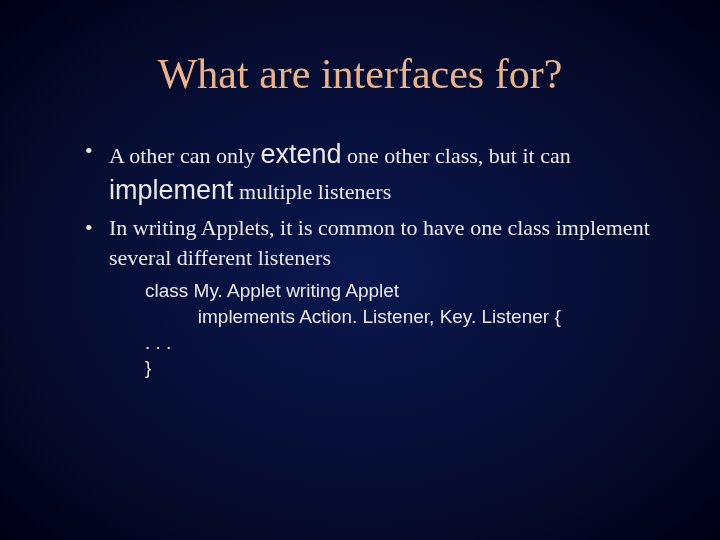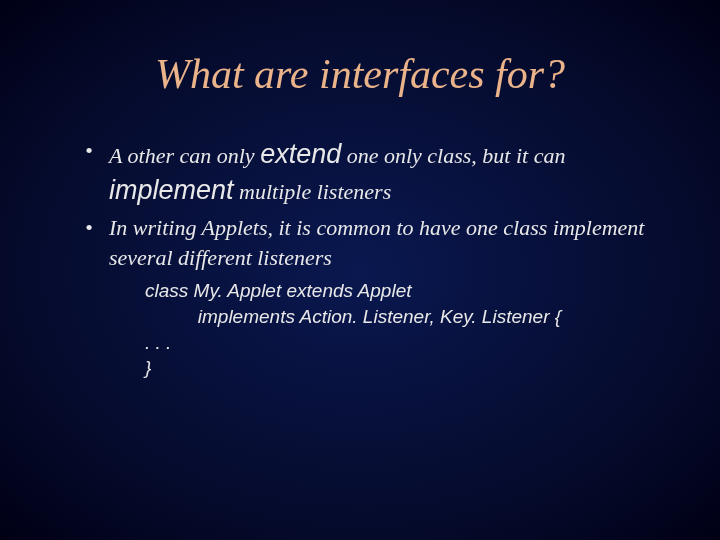--- a/index.html
+++ b/index.html
@@ -1,19 +1,18 @@
 <!DOCTYPE html>
 <html><head>
   <meta charset="utf-8">
   <style>
     * {
       margin: 0;
       padding: 0;
       box-sizing: border-box;
-      font-style: italic;
     }
     body {
       width: 720px;
       height: 540px;
       background: radial-gradient(ellipse at center, #0a1850 0%, #050a2a 70%, #000015 100%);
       font-family: "Times New Roman", Times, serif;
       overflow: hidden;
       position: relative;
     }
     .slide {
@@ -60,23 +59,23 @@
       white-space: pre;
     }
   </style>
 </head>
 <body>
 
 <div class="slide">
   <h1 class="title">What are interfaces for?</h1>
   <ul class="bullets">
     <li>
-      <span>A other can only </span><span class="kw">extend</span><span> one only class, but it can </span><span class="kw">implement</span><span> multiple listeners</span>
+      <span>A other can only </span><span class="kw">extend</span><span> one other class, but it can </span><span class="kw">implement</span><span> multiple listeners</span>
     </li>
     <li>
       <span>In writing Applets, it is common to have one class implement several different listeners</span>
     </li>
   </ul>
-  <div class="code-block">class My. Applet extends Applet
+  <div class="code-block">class My. Applet writing Applet
           implements Action. Listener, Key. Listener {
 . . .
 }</div>
 </div>
 
 </body></html>

